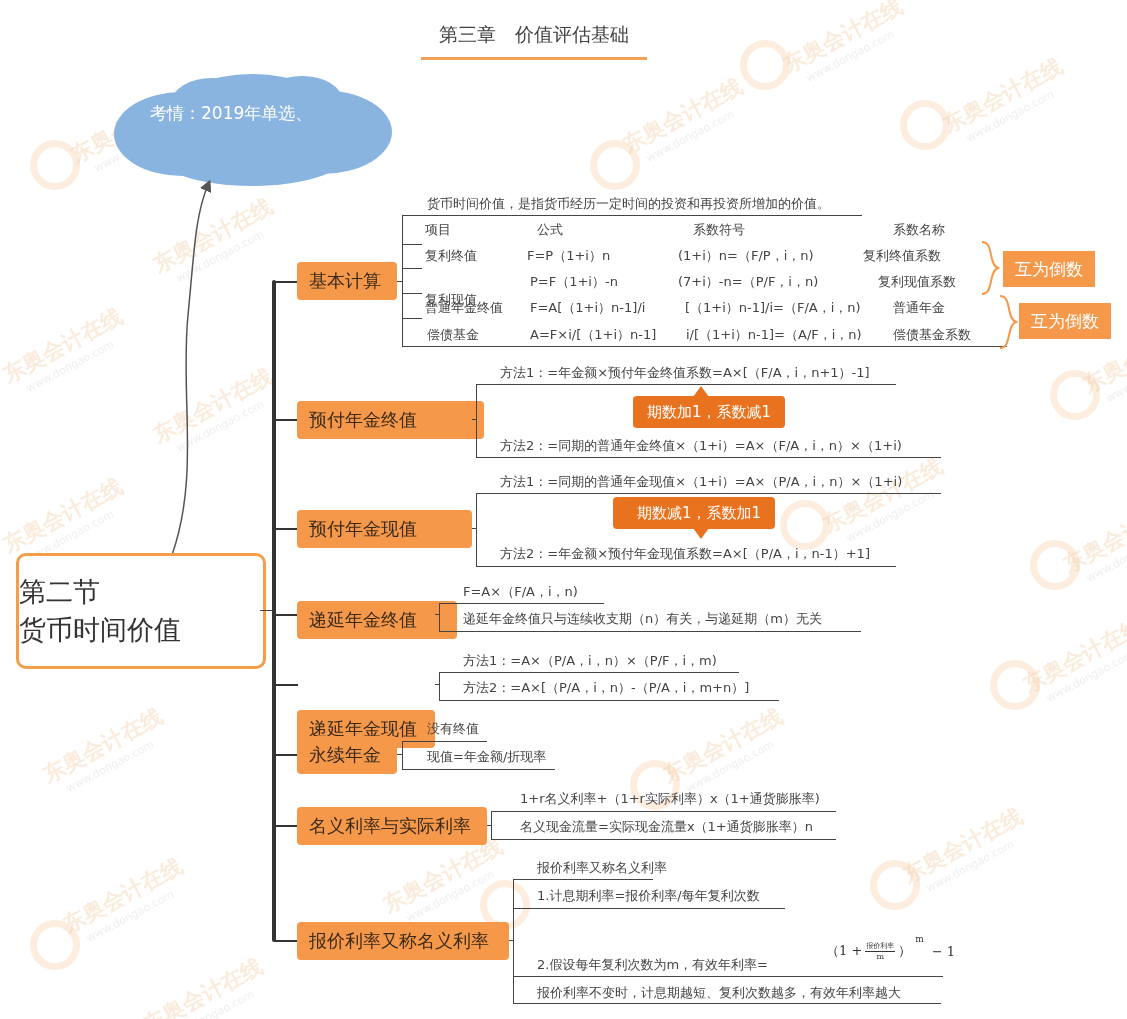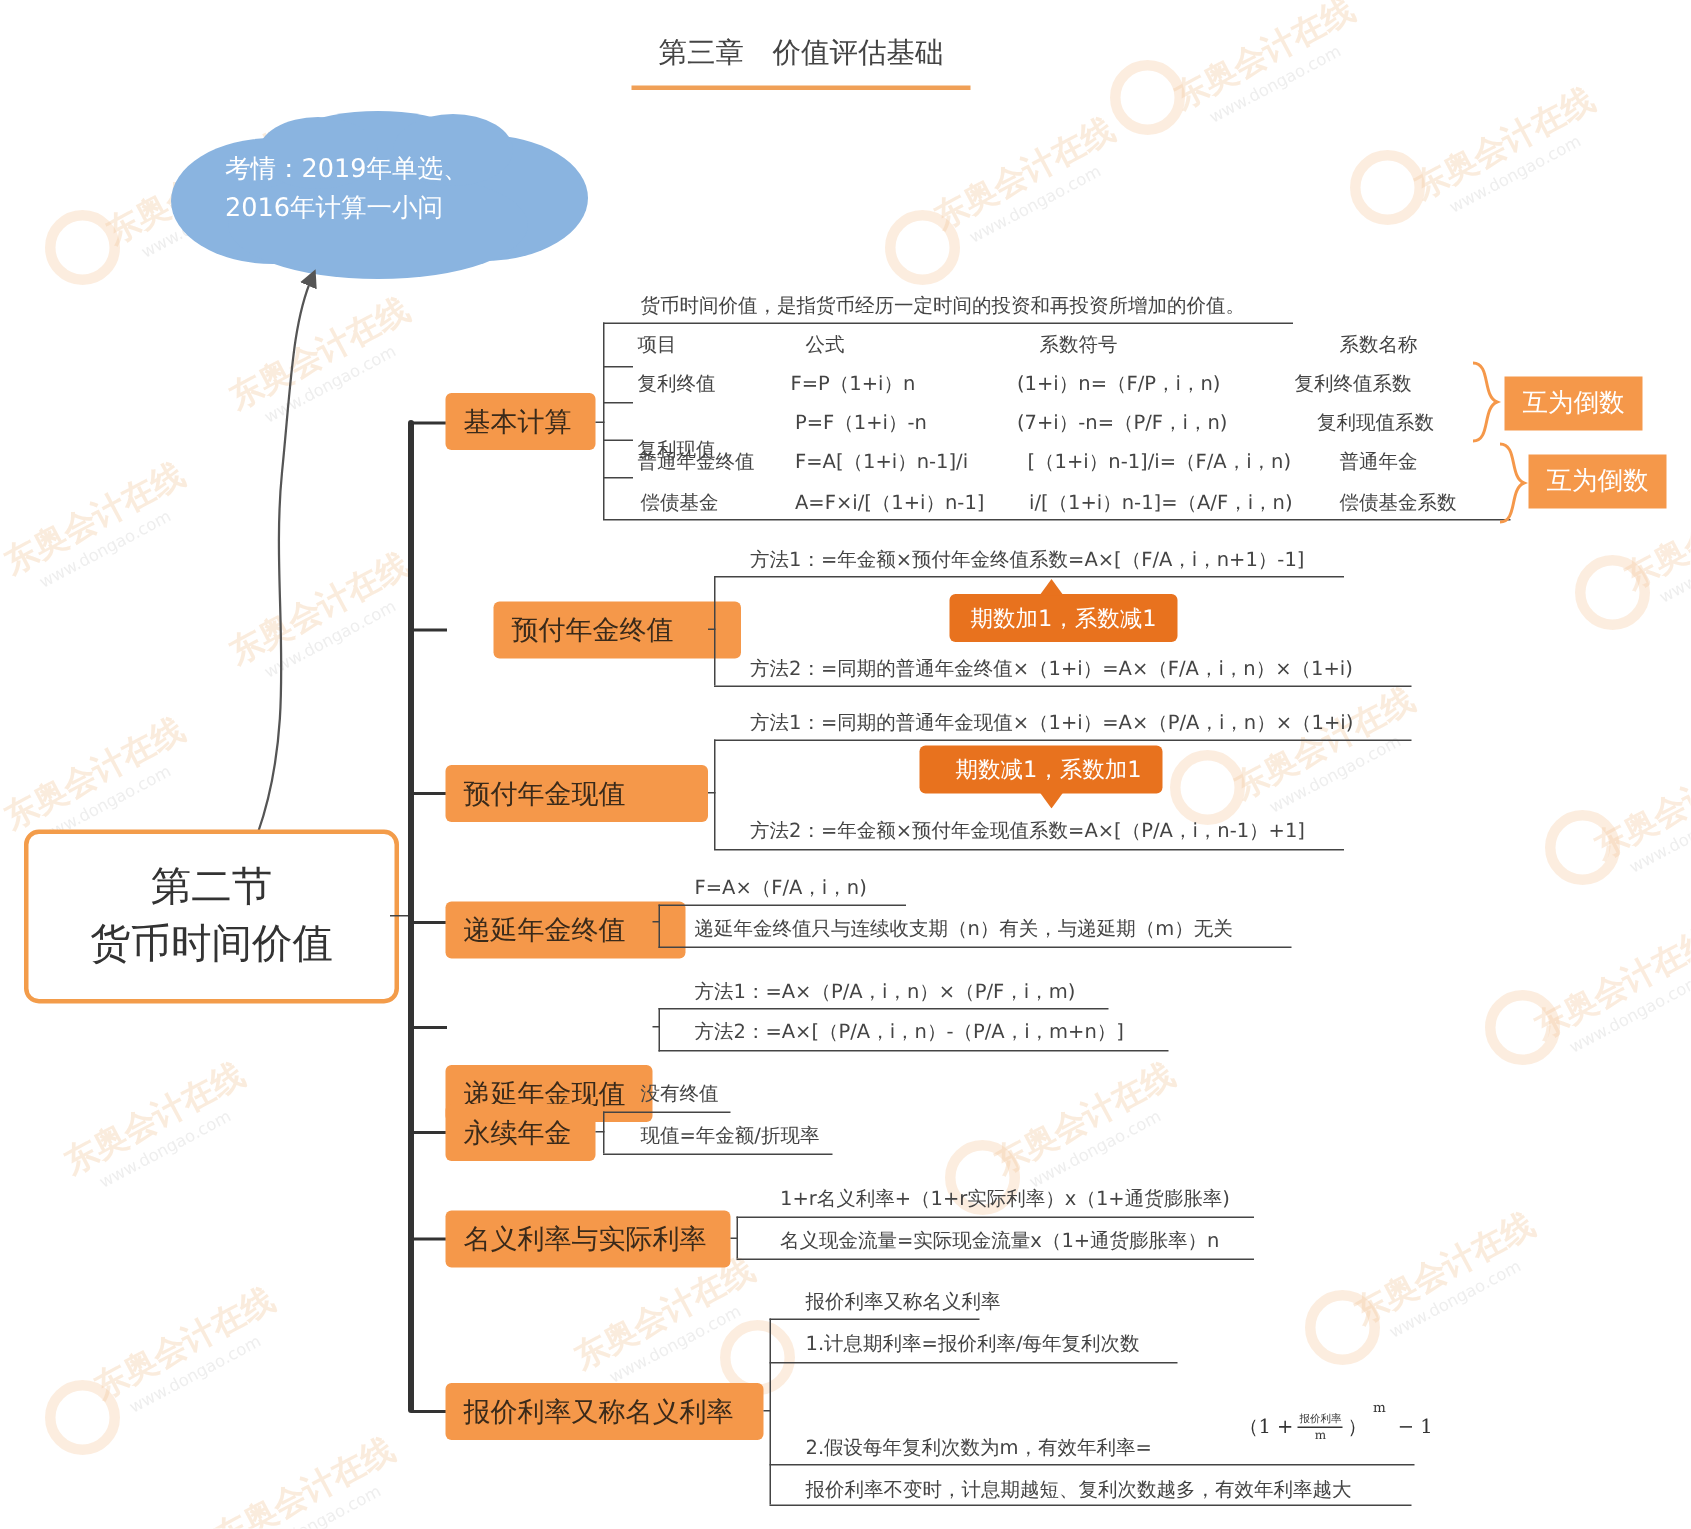--- a/index.html
+++ b/index.html
@@ -16,21 +16,21 @@
 
   .title { left: 422px; top: 22px; width: 224px; text-align: center; font-size: 19px; color: #444; }
   .title-line { left: 421px; top: 57px; width: 226px; height: 3px; background: #f0a057; }
 
   .cloud { left: 112px; top: 72px; width: 282px; height: 116px; }
   .cloud-text { position: absolute; left: 150px; top: 100px; width: 220px; font-size: 17px; color: #ffffff; line-height: 26px; }
 
   .root {
     left: 16px; top: 553px; width: 244px; height: 110px;
     border: 3px solid #f39c4a; border-radius: 10px; background: #fff;
-    display: flex; flex-direction: column; align-items: center; justify-content: center;
+    display: flex; flex-direction: column; justify-content: center;
     font-size: 27px; color: #333; line-height: 38px;
   }
 
   .spine { left: 272px; top: 280px; width: 4px; height: 662px; background: #333; border-radius: 3px; }
 
   .node {
     position: absolute; height: 38px; background: #f5984a; border-radius: 4px;
     color: #3a2a1a; font-size: 18px; display: flex; align-items: center; padding: 0 12px;
     white-space: nowrap; box-sizing: border-box;
   }
@@ -89,21 +89,20 @@
     <ellipse cx="70" cy="62" rx="68" ry="42"></ellipse>
     <ellipse cx="140" cy="40" rx="80" ry="38"></ellipse>
     <ellipse cx="210" cy="60" rx="70" ry="42"></ellipse>
     <ellipse cx="140" cy="78" rx="100" ry="36"></ellipse>
     <ellipse cx="100" cy="30" rx="40" ry="24"></ellipse>
     <ellipse cx="190" cy="28" rx="40" ry="24"></ellipse>
   </g>
 </svg>
 <div class="cloud-text">
   <div>考情：2019年单选、</div>
-  <div>2016年计算一小问</div>
 </div>
 
 <svg class="abs" style="left:160px;top:175px;width:60px;height:385px;" viewBox="0 0 60 385">
   <defs>
     <marker id="ah" markerWidth="8" markerHeight="8" refX="4" refY="4" orient="auto">
       <path d="M0,0 L8,4 L0,8 Z" fill="#555"></path>
     </marker>
   </defs>
   <path d="M12,380 C40,300 20,220 28,140 C34,80 35,40 48,10" stroke="#555" stroke-width="1.5" fill="none" marker-end="url(#ah)"></path>
 </svg>
@@ -156,21 +155,21 @@
 <svg class="abs" style="left:978px;top:240px;width:24px;height:56px;" viewBox="0 0 24 56">
   <path d="M4,2 C16,2 10,24 20,28 C10,32 16,54 4,54" stroke="#f5984a" stroke-width="2" fill="none"></path>
 </svg>
 <div class="tag" style="left:1003px;top:251px;">互为倒数</div>
 <svg class="abs" style="left:996px;top:294px;width:24px;height:56px;" viewBox="0 0 24 56">
   <path d="M4,2 C16,2 10,24 20,28 C10,32 16,54 4,54" stroke="#f5984a" stroke-width="2" fill="none"></path>
 </svg>
 <div class="tag" style="left:1019px;top:303px;">互为倒数</div>
 
 <div class="hdark" style="left:274px;top:419px;width:24px;"></div>
-<div class="node" style="left:297px;top:401px;width:165px;margin-left:32px;">预付年金终值</div>
+<div class="node" style="left:297px;top:401px;width:187px;">预付年金终值</div>
 <div class="hline" style="left:472px;top:419px;width:5px;"></div>
 <div class="vline" style="left:476px;top:384px;height:73px;"></div>
 <div class="leaf" style="left:500px;top:364px;">方法1：=年金额×预付年金终值系数=A×[（F/A，i，n+1）-1]</div>
 <div class="hline" style="left:476px;top:384px;width:420px;"></div>
 <div class="leaf" style="left:500px;top:437px;">方法2：=同期的普通年金终值×（1+i）=A×（F/A，i，n）×（1+i)</div>
 <div class="hline" style="left:476px;top:457px;width:465px;"></div>
 <div class="callout" style="left:633px;top:396px;">期数加1，系数减1</div>
 <svg class="abs" style="left:693px;top:386px;width:16px;height:11px;" viewBox="0 0 16 11">
     <path d="M0,11 L8,0 L16,11 Z" fill="#e8721e"></path>
   </svg>

